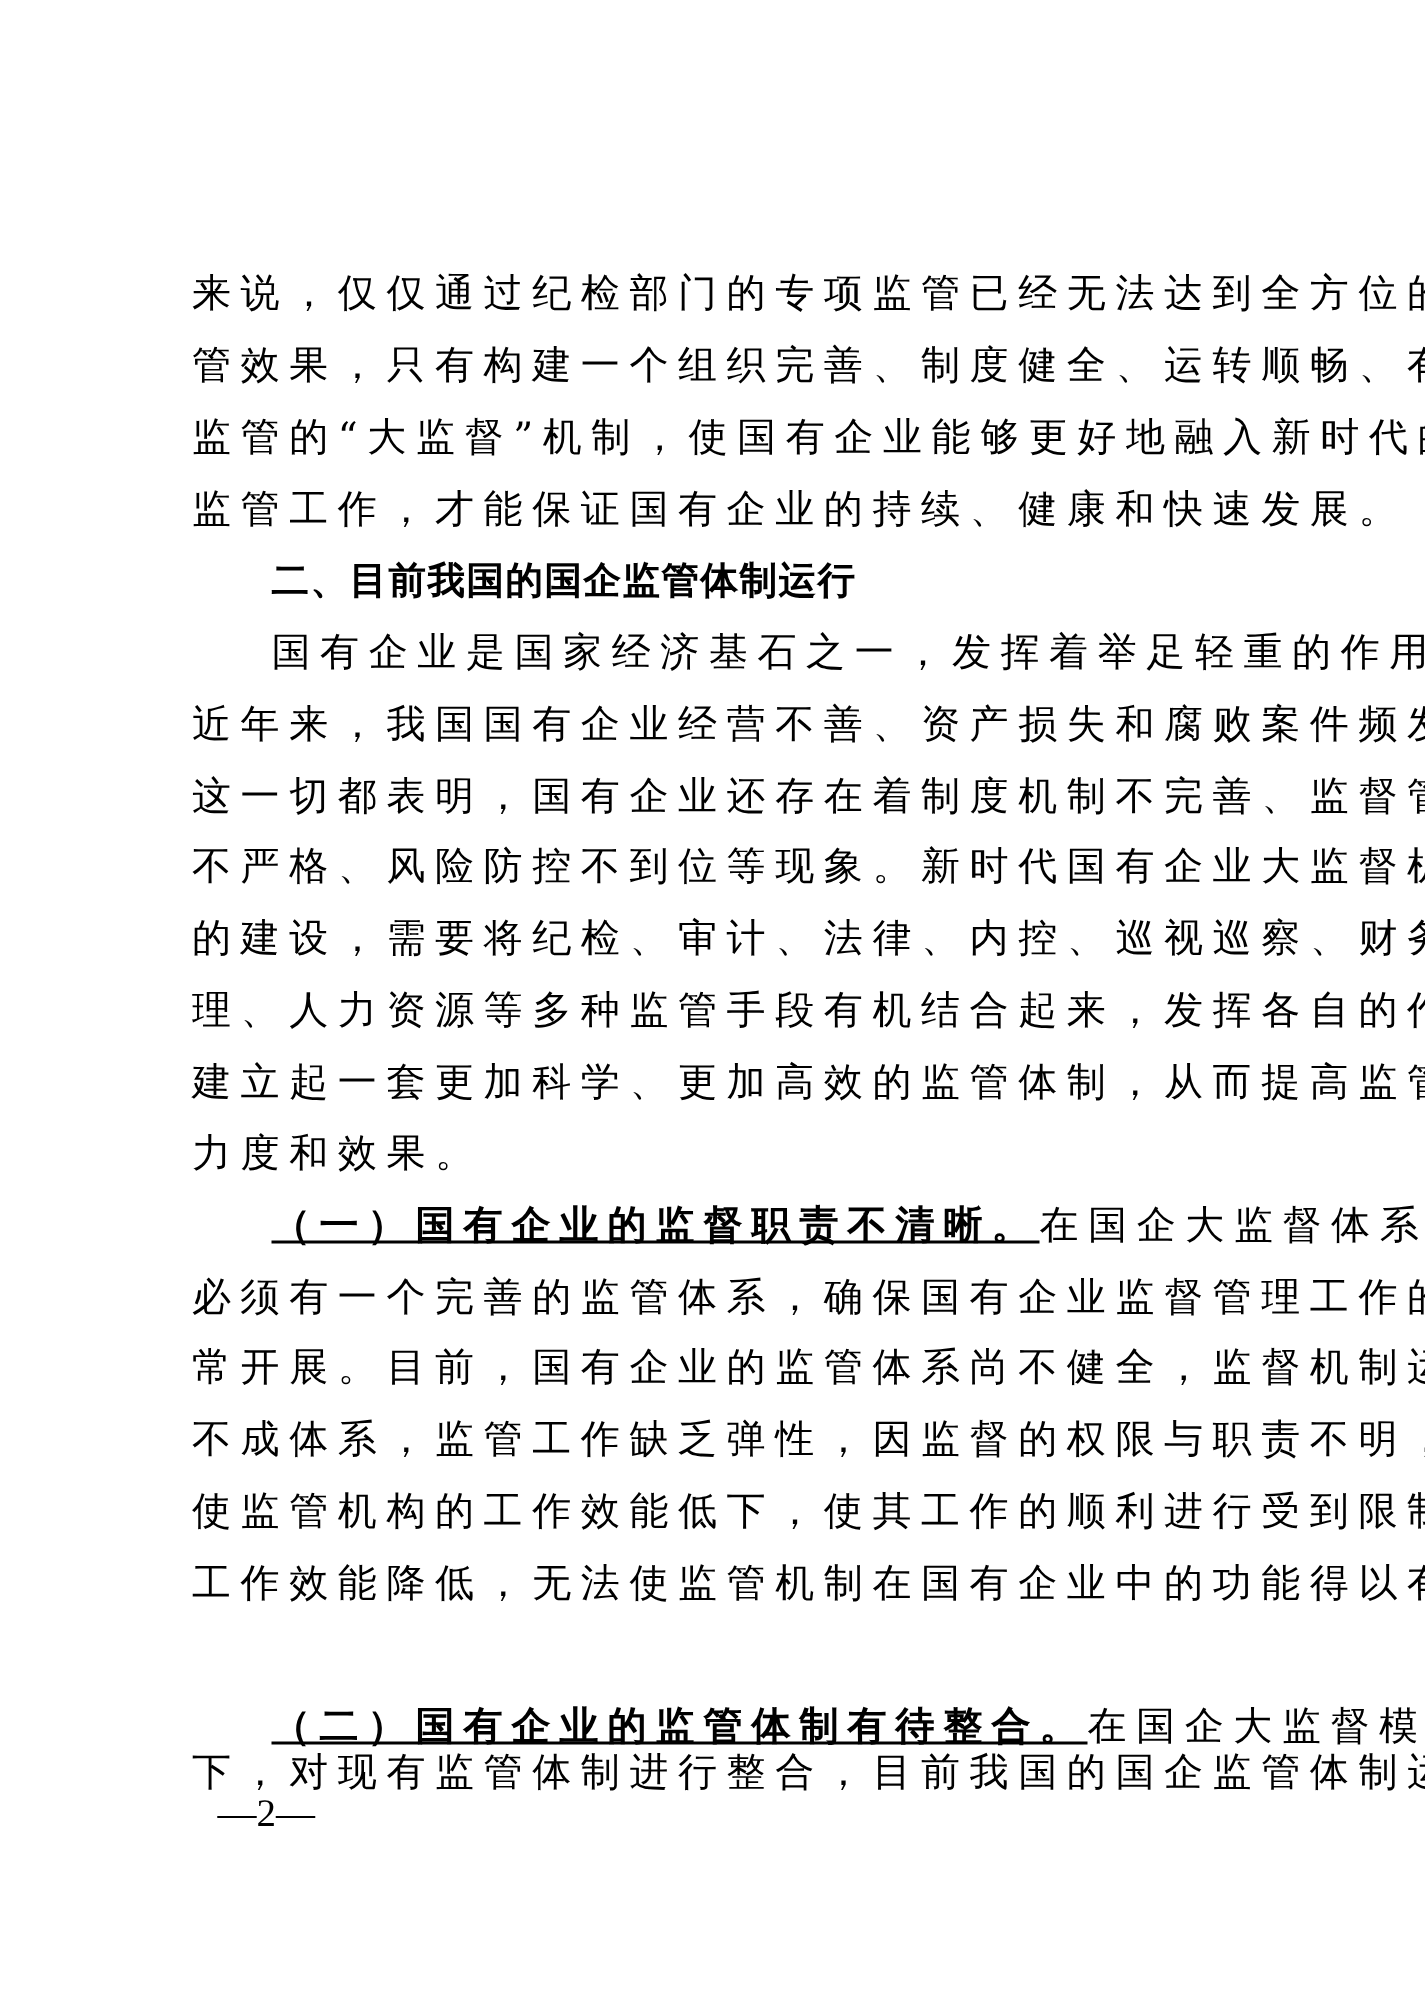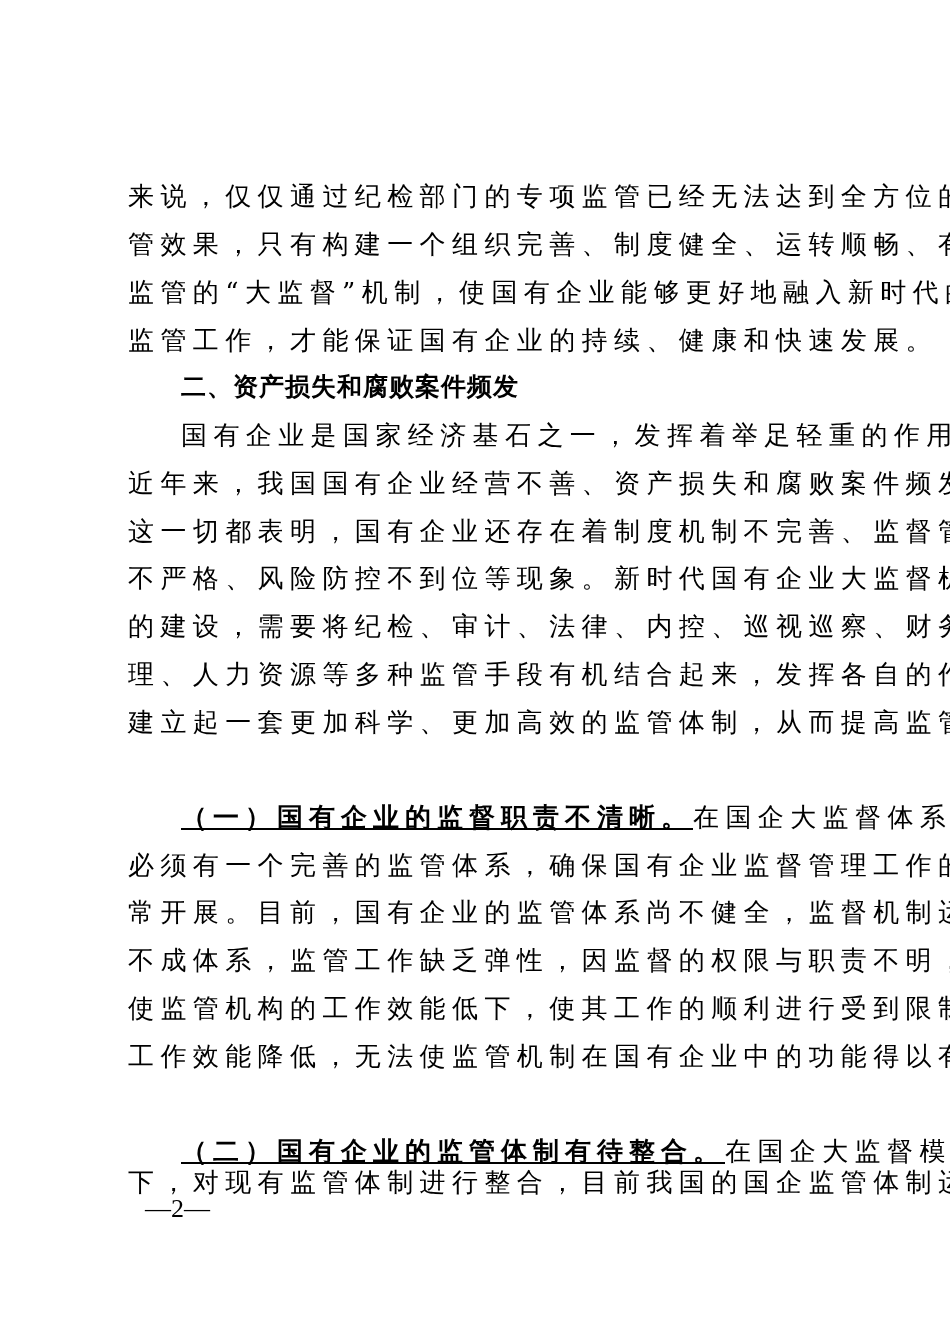--- a/index.html
+++ b/index.html
@@ -31,29 +31,30 @@
 </head>
 <body>
 
 <div class="page">
 
   <div class="line" style="top:181px">来说，仅仅通过纪检部门的专项监管已经无法达到全方位的监</div>
   <div class="line" style="top:229px">管效果，只有构建一个组织完善、制度健全、运转顺畅、有效</div>
   <div class="line" style="top:277px">监管的“大监督”机制，使国有企业能够更好地融入新时代的</div>
   <div class="line last" style="top:325px">监管工作，才能保证国有企业的持续、健康和快速发展。</div>
 
-  <div class="line indent heading" style="top:372px">二、资产损失和腐败案件频发</div>
+  <div class="line indent heading" style="top:372px">二、目前我国的国企监管体制运行</div>
 
   <div class="line indent last" style="top:420px">国有企业是国家经济基石之一，发挥着举足轻重的作用。</div>
   <div class="line" style="top:468px">近年来，我国国有企业经营不善、资产损失和腐败案件频发，</div>
   <div class="line" style="top:516px">这一切都表明，国有企业还存在着制度机制不完善、监督管理</div>
   <div class="line" style="top:563px">不严格、风险防控不到位等现象。新时代国有企业大监督机制</div>
   <div class="line" style="top:611px">的建设，需要将纪检、审计、法律、内控、巡视巡察、财务管</div>
   <div class="line" style="top:659px">理、人力资源等多种监管手段有机结合起来，发挥各自的作用，</div>
   <div class="line" style="top:707px">建立起一套更加科学、更加高效的监管体制，从而提高监管的</div>
+  <div class="line last" style="top:754px">力度和效果。</div>
 
   <div class="line indent" style="top:802px"><span class="bold">（一）国有企业的监督职责不清晰。</span><span>在国企大监督体系下，</span></div>
   <div class="line" style="top:850px">必须有一个完善的监管体系，确保国有企业监督管理工作的正</div>
   <div class="line" style="top:897px">常开展。目前，国有企业的监管体系尚不健全，监督机制运行</div>
   <div class="line" style="top:945px">不成体系，监管工作缺乏弹性，因监督的权限与职责不明，致</div>
   <div class="line" style="top:993px">使监管机构的工作效能低下，使其工作的顺利进行受到限制，</div>
   <div class="line" style="top:1041px">工作效能降低，无法使监管机制在国有企业中的功能得以有效</div>
 
   <div class="line indent" style="top:1136px"><span class="bold">（二）国有企业的监管体制有待整合。</span><span>在国企大监督模式</span></div>
   <div class="line" style="top:1167px">下，对现有监管体制进行整合，目前我国的国企监管体制运行</div>

